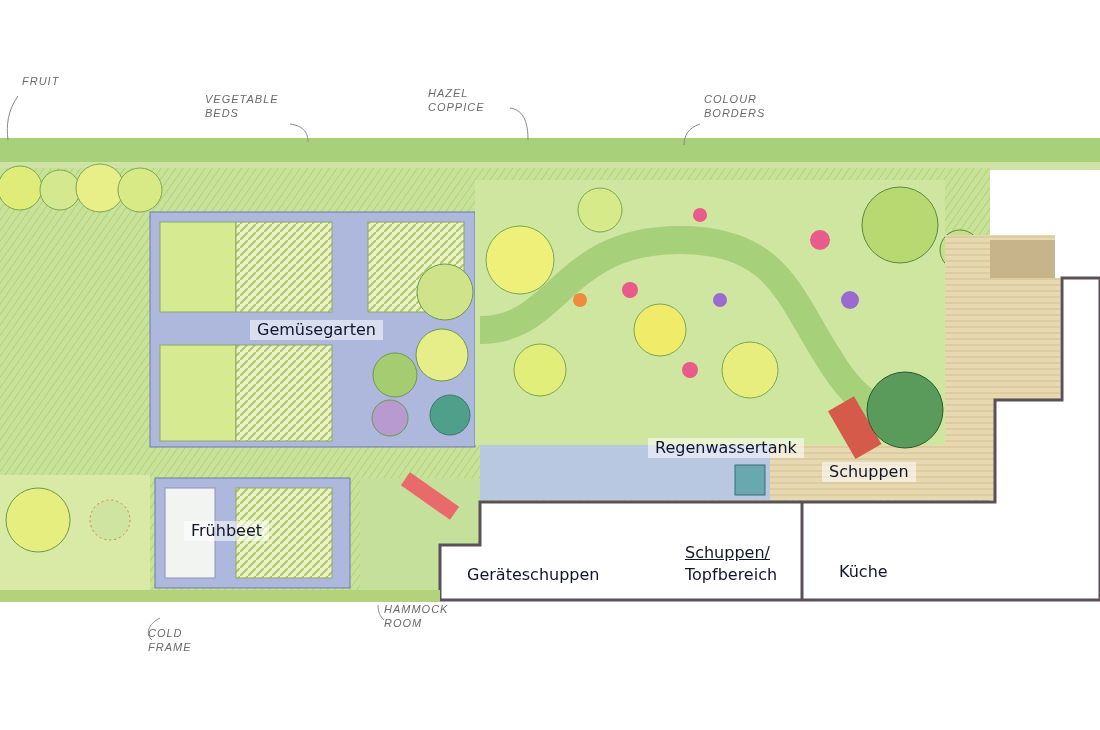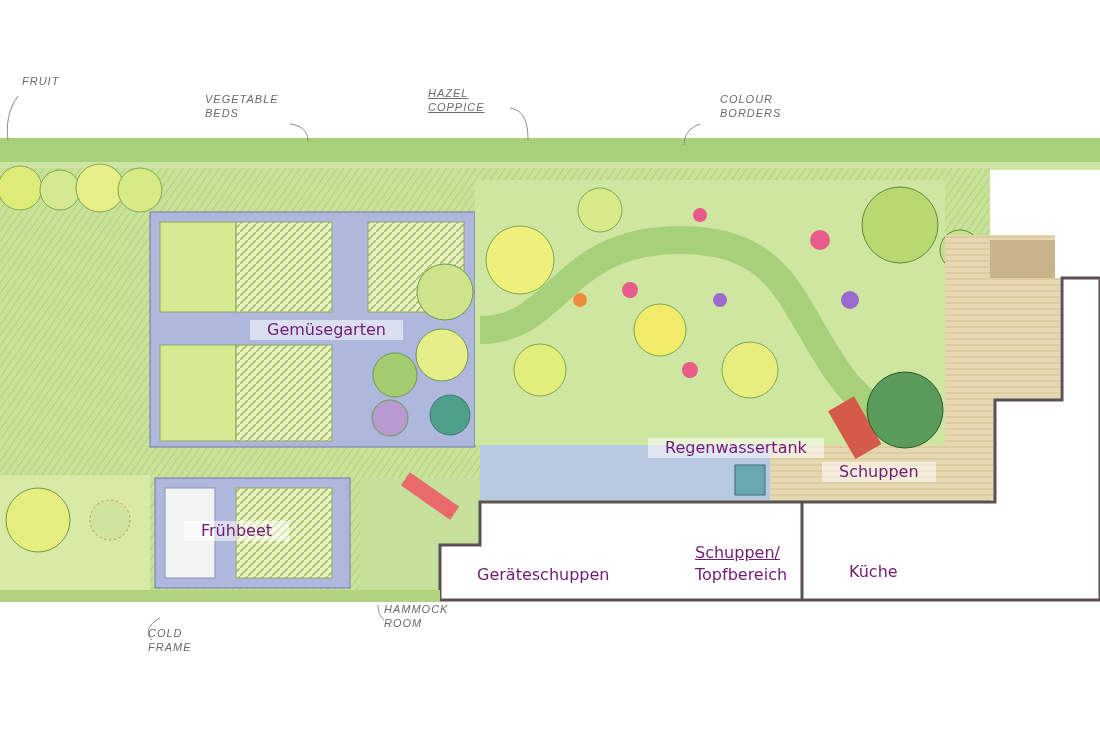--- a/index.html
+++ b/index.html
@@ -1,22 +1,22 @@
 <!DOCTYPE html>
 <html><head>
 <meta charset="utf-8">
 <style>
   html, body { margin:0; padding:0; }
   body { width:1100px; height:730px; background:#ffffff; position:relative; overflow:hidden;
          font-family:"DejaVu Sans", sans-serif; }
   .plan { position:absolute; left:0; top:0; width:1100px; height:542px; }
   .hand { position:absolute; font-family:"Liberation Sans", sans-serif; font-size:11px; letter-spacing:1px;
           color:#6a6a6a; text-transform:uppercase; line-height:14px; font-style:italic; }
-  .lbl { position:absolute; font-family:"DejaVu Sans", sans-serif; font-size:16px; color:#701a75;
-         background:rgba(255,255,255,0.55); padding:0 17px; line-height:20px; white-space:nowrap; }
+  .lbl { position:absolute; font-family:"DejaVu Sans", sans-serif; font-size:16px; color:#0f172a;
+         background:rgba(255,255,255,0.55); padding:0 7px; line-height:20px; white-space:nowrap; }
   .lbl.plain { background:transparent; }
   .lbl2 { line-height:22px; }
 </style>
 </head>
 <body>
 
 <div class="plan">
   <svg width="1100" height="730" viewBox="0 0 1100 730">
     <defs>
       <pattern id="hatch" width="6" height="6" patternUnits="userSpaceOnUse" patternTransform="rotate(35)">
@@ -121,23 +121,23 @@
       <path d="M700 124 C688 128 684 136 684 145"></path>
       <path d="M160 618 C148 624 145 634 152 640"></path>
       <path d="M378 605 C378 612 380 616 384 620"></path>
     </g>
   </svg>
 
   
   <div class="hand" style="left:22px;top:74px;">FRUIT</div>
   <div class="hand" style="left:205px;top:92px;white-space:pre;">VEGETABLE
 BEDS</div>
-  <div class="hand" style="left:428px;top:86px;white-space:pre;text-decoration:underline;">HAZEL
+  <div class="hand" style="left:428px;top:86px;white-space:pre;">HAZEL
 COPPICE</div>
-  <div class="hand" style="left:720px;top:92px;white-space:pre;">COLOUR
+  <div class="hand" style="left:704px;top:92px;white-space:pre;">COLOUR
 BORDERS</div>
   <div class="hand" style="left:148px;top:626px;white-space:pre;">COLD
 FRAME</div>
   <div class="hand" style="left:384px;top:602px;white-space:pre;">HAMMOCK
 ROOM</div>
 
   
   <div class="lbl" style="left:250px;top:320px;">Gemüsegarten</div>
   <div class="lbl" style="left:184px;top:521px;">Frühbeet</div>
   <div class="lbl" style="left:648px;top:438px;">Regenwassertank</div>

